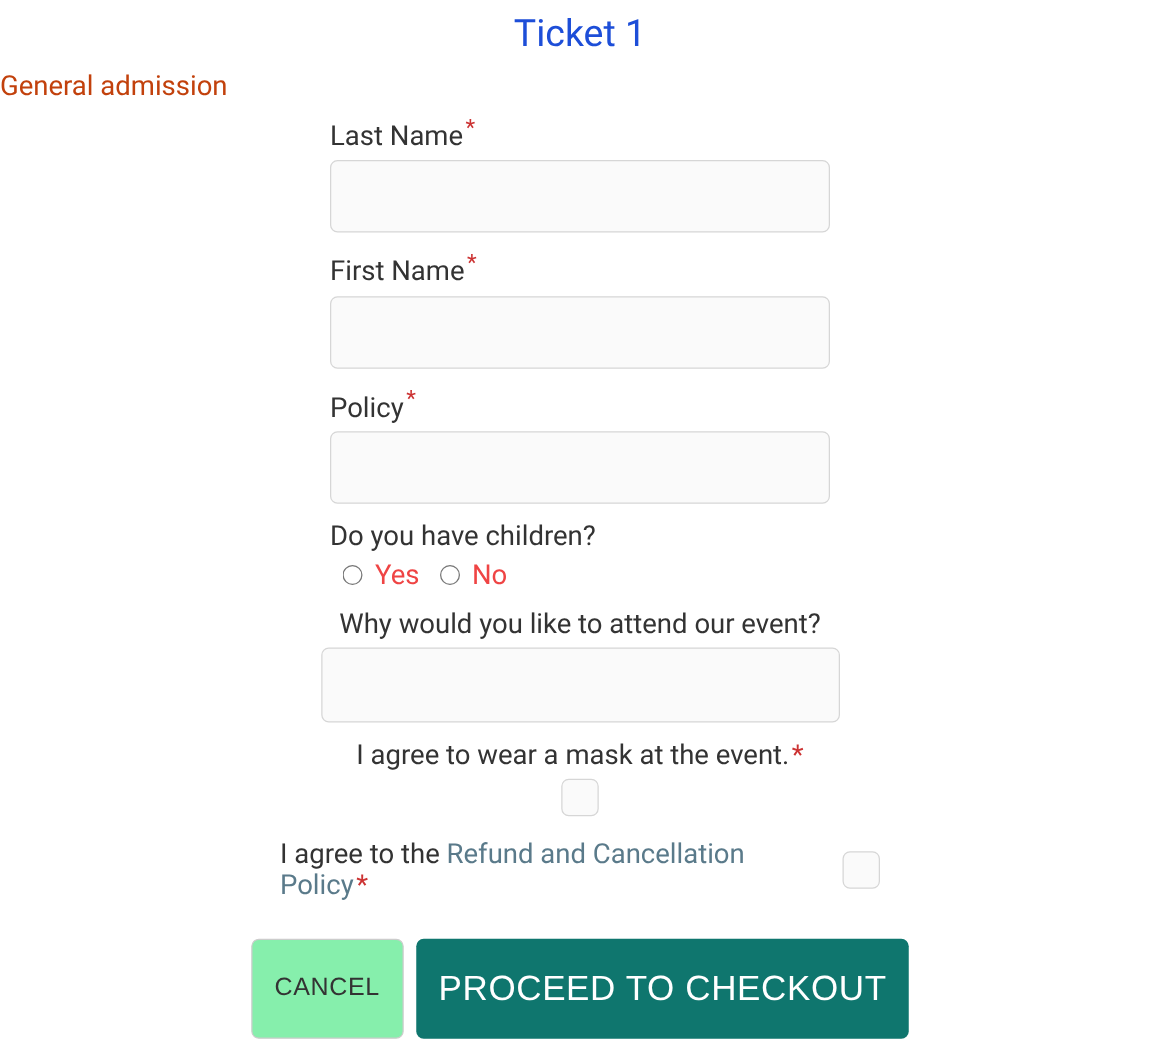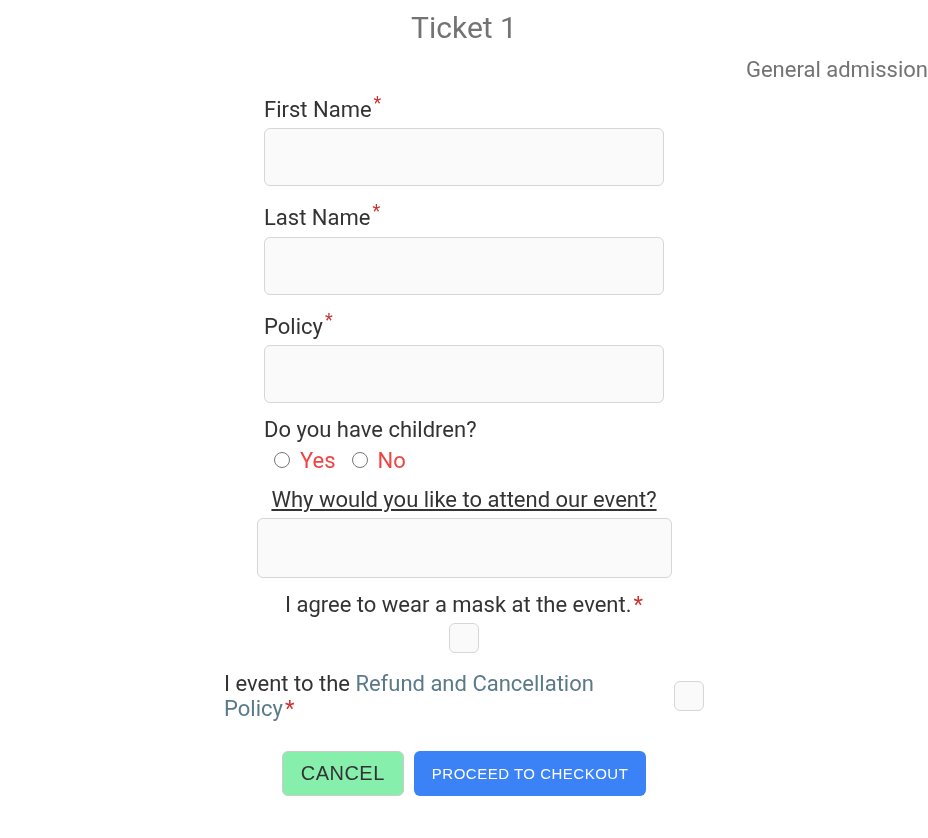--- a/index.html
+++ b/index.html
@@ -15,28 +15,28 @@
       height: 838px;
       padding-top: 10px;
     }
     .container {
       width: 100%;
     }
     .ticket-title {
       text-align: center;
       font-size: 30px;
       font-weight: 400;
-      color: #737373;
+      color: #1d4ed8;
       margin-bottom: 12px;
     }
     .ticket-subtitle {
-      text-align: right;
+      text-align: left;
       font-size: 22px;
       font-weight: 400;
-      color: #737373;
+      color: #c2410c;
       margin-bottom: 10px;
     }
     .form-wrapper {
       width: 400px;
       margin: 0 auto;
     }
     .form-group {
       margin-bottom: 14px;
     }
     .form-label {
@@ -74,21 +74,20 @@
     }
     .radio-label {
       font-size: 22px;
       color: #ef4444;
       margin-right: 6px;
     }
     .question-wrapper {
       width: 440px;
       margin: 0 auto;
       text-align: center;
-      text-decoration: underline;
     }
     .question-label {
       font-size: 22px;
       color: #333;
       margin-bottom: 6px;
       display: block;
     }
     .textarea-input {
       width: 415px;
       height: 60px;
@@ -151,50 +150,50 @@
       background: #86efac;
       border: 1px solid #cccccc;
       border-radius: 6px;
       padding: 10px 18px;
       font-size: 20px;
       color: #333;
       cursor: pointer;
       letter-spacing: 0.5px;
     }
     .btn-proceed {
-      background: #3b82f6;
+      background: #0f766e;
       border: none;
       border-radius: 6px;
-      padding: 10px 18px;
-      font-size: 15px;
+      padding: 24px 18px;
+      font-size: 28px;
       color: #ffffff;
       cursor: pointer;
       letter-spacing: 0.5px;
     }
   </style>
 </head>
 <body>
 
 <div class="container">
 
   <h2 class="ticket-title">Ticket 1</h2>
   <div class="ticket-subtitle">General admission</div>
 
   <div class="form-wrapper">
 
     <div class="form-group">
       <label class="form-label">
-        <span>First Name</span><span class="required-star">*</span>
+        <span>Last Name</span><span class="required-star">*</span>
       </label>
       <input type="text" class="text-input" value="" style="">
     </div>
 
     <div class="form-group">
       <label class="form-label">
-        <span>Last Name</span><span class="required-star">*</span>
+        <span>First Name</span><span class="required-star">*</span>
       </label>
       <input type="text" class="text-input" value="" style="">
     </div>
 
     <div class="form-group">
       <label class="form-label">
         <span>Policy</span><span class="required-star">*</span>
       </label>
       <input type="text" class="text-input" value="" style="">
     </div>
@@ -218,21 +217,21 @@
 
   <div class="agree-row">
     <span class="agree-text">
       <span>I agree to wear a mask at the event.</span><span class="required-star" style="vertical-align: baseline; font-size:22px;">*</span>
     </span>
     <div class="checkbox-box"></div>
   </div>
 
   <div class="agree-policy">
     <span class="agree-policy-text">
-      <span>I event to the </span><span class="policy-link">Refund and Cancellation Policy</span><span class="required-star" style="vertical-align: baseline; font-size:22px;">*</span>
+      <span>I agree to the </span><span class="policy-link">Refund and Cancellation Policy</span><span class="required-star" style="vertical-align: baseline; font-size:22px;">*</span>
     </span>
     <div class="checkbox-box"></div>
   </div>
 
   <div class="button-row">
     <button class="btn-cancel">CANCEL</button>
     <button class="btn-proceed">PROCEED TO CHECKOUT</button>
   </div>
 
 </div>

